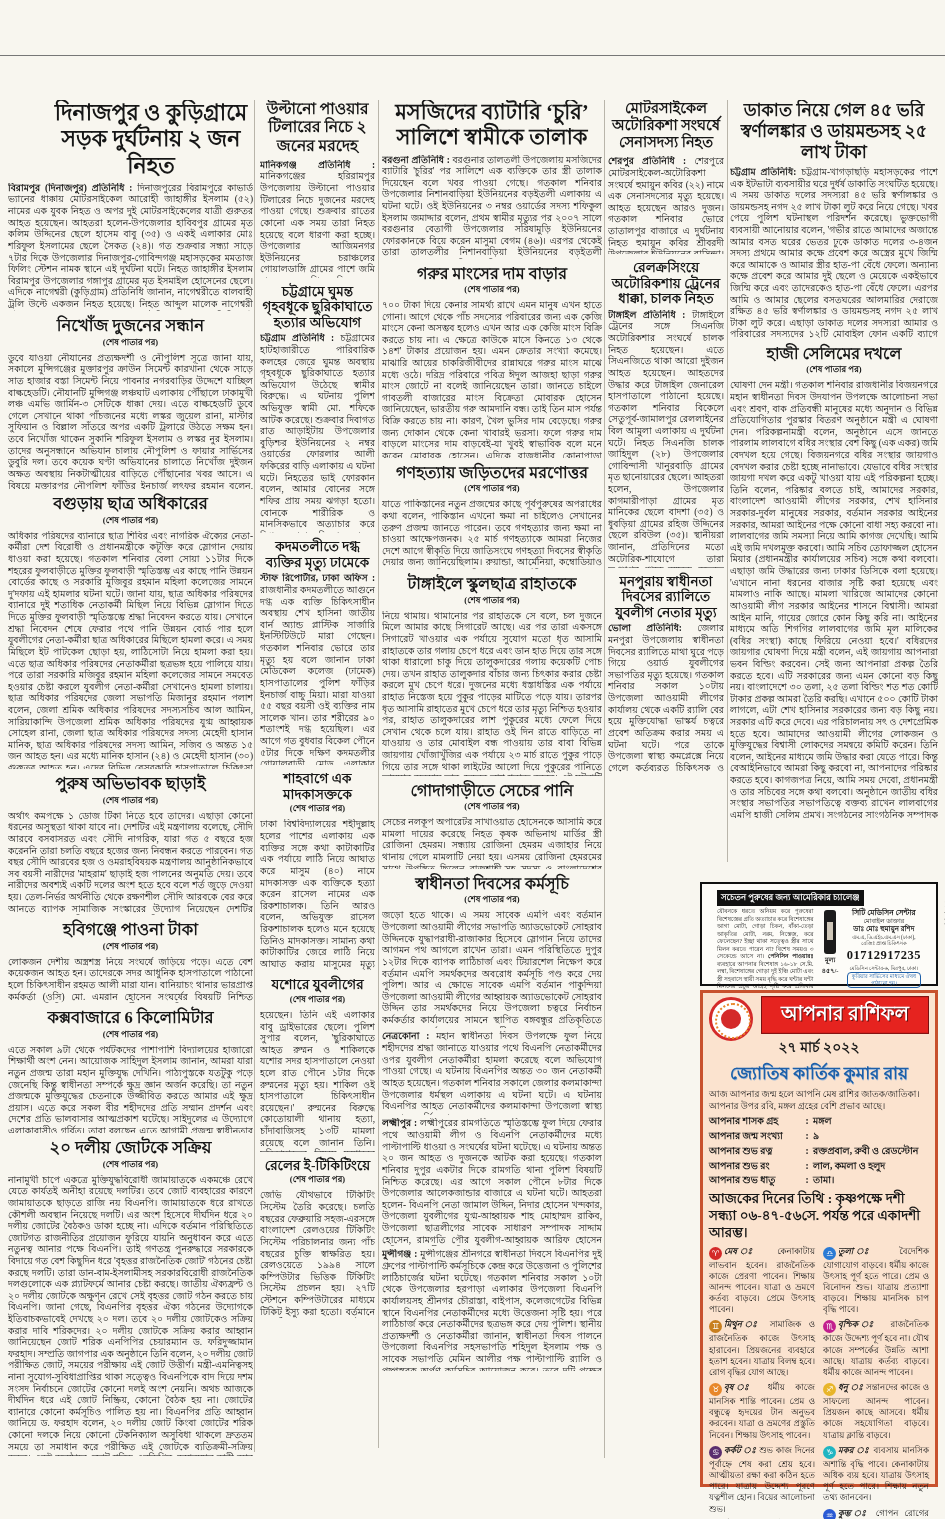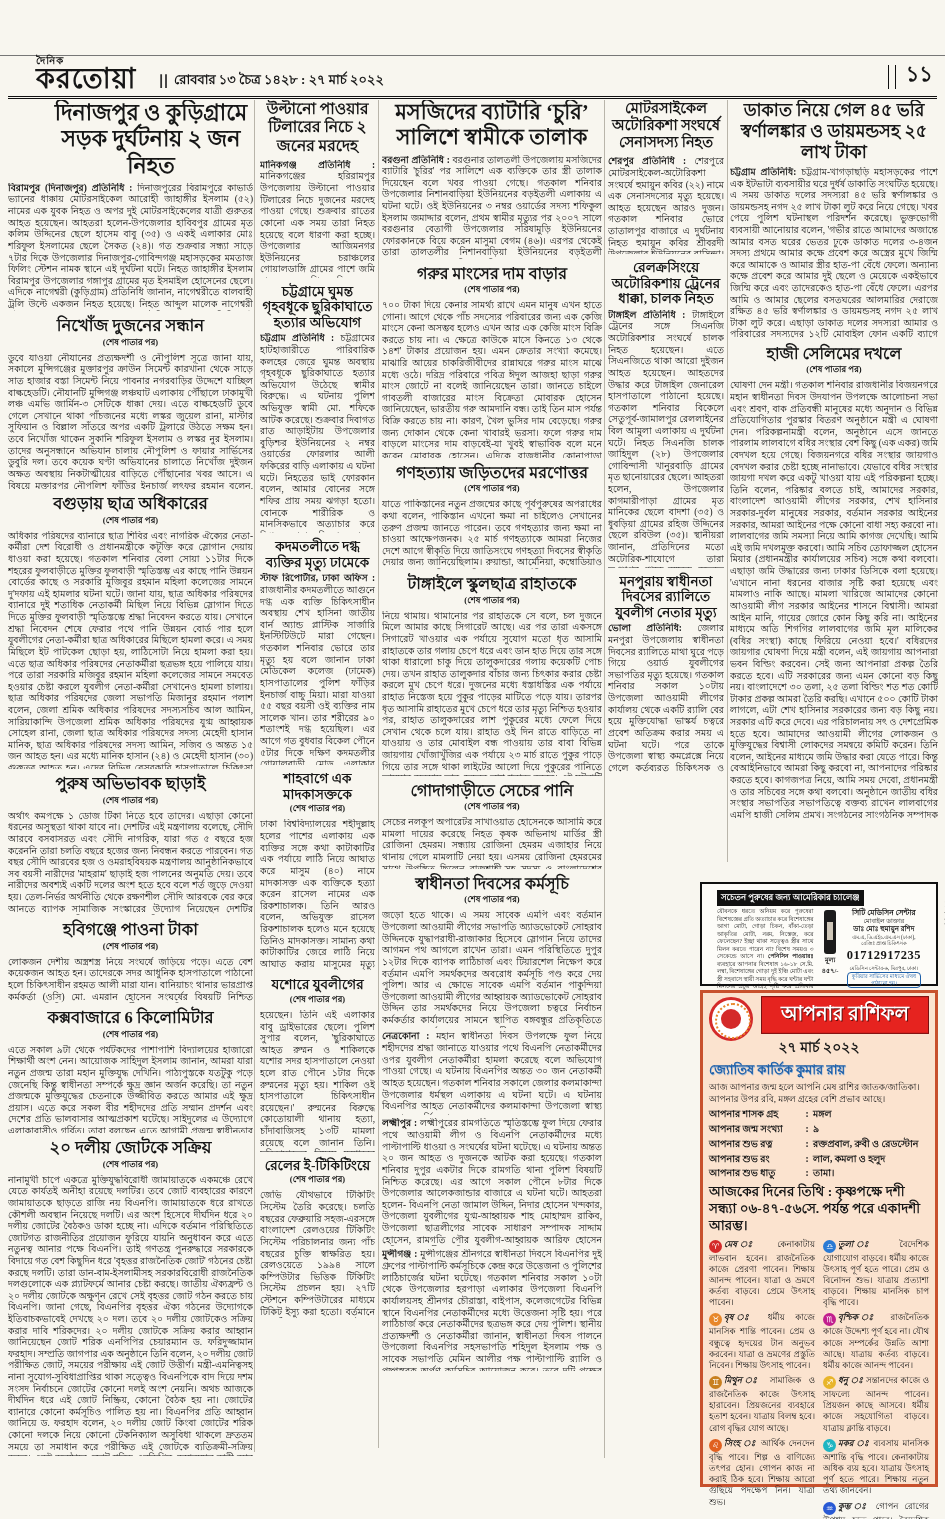--- a/index.html
+++ b/index.html
@@ -63,50 +63,38 @@
   .ad-footer{font-size:5.6px;font-weight:bold;border-top:1px solid #555;margin-top:1px;padding-top:1px;text-align:center;}
   .ad-side{position:absolute;left:941px;top:900px;font-size:7px;writing-mode:vertical-rl;color:#333;}
 
   
   .horo{position:absolute;left:700px;top:990px;width:238px;height:497px;box-sizing:border-box;background:#fbe3cf;border:3px solid #c8512d;padding:4px 6px;}
   .horo-logo{position:absolute;left:6px;top:4px;width:44px;height:44px;border-radius:50%;background:#fff;border:3px solid #d42a2a;box-sizing:border-box;}
   .horo-logo:before{content:"";position:absolute;left:9px;top:9px;width:20px;height:20px;border-radius:50%;background:#d42a2a;}
   .horo-logo:after{content:"";position:absolute;left:3px;top:3px;width:32px;height:32px;border-radius:50%;border:2px dotted #e8872a;}
   .horo-title{margin-left:52px;background:#e6231f;border:1px solid #7a1010;text-align:center;font-weight:900;font-size:19px;color:#fff;text-shadow:1px 1px 0 #5a0c0c;padding:1px 0;transform:scaleY(1.05);}
   .horo-date{text-align:center;font-weight:900;font-size:14px;margin-top:3px;}
-  .horo-astro{font-weight:900;font-size:13px;color:#1d5fa8;text-shadow:.5px .5px 0 #9db8d8;}
+  .horo-astro{text-align:center;font-weight:900;font-size:17px;color:#1d5fa8;text-shadow:.5px .5px 0 #9db8d8;}
   .horo-intro{font-size:9px;line-height:1.3;margin-top:1px;}
   .horo-attrs{margin-top:2px;}
   .h-row{display:flex;font-size:9.5px;line-height:1.55;font-weight:bold;}
   .h-label{width:92px;}
   .h-colon{width:12px;text-align:center;}
   .h-val{flex:1;}
   .horo-tithi{font-weight:900;font-size:13.5px;line-height:1.25;margin:3px 0 4px 0;}
   .signs{column-count:2;column-gap:8px;font-size:8.6px;line-height:1.3;}
   .sign{break-inside:avoid;margin-bottom:4px;text-align:justify;}
   .s-ico{display:inline-block;width:13px;height:13px;border-radius:50%;color:#fff;font-size:8px;line-height:13px;text-align:center;margin-right:2px;vertical-align:-2px;font-family:"DejaVu Sans",sans-serif;}
   .s-name{font-weight:900;font-style:italic;}
 </style>
 </head>
 <body>
 
 <div class="page">
 
-  <div class="header">
-    <div class="masthead">
-      <span class="mast-top">দৈনিক</span>
-      <span class="mast-main">করতোয়া</span>
-    </div>
-    <span class="mast-sep">॥</span>
-    <span class="date-line">রোববার ১৩ চৈত্র ১৪২৮ : ২৭ মার্চ ২০২২</span>
-    <div class="page-num-wrap">
-      <span class="pn-bars"></span>
-      <span class="page-num">১১</span>
-    </div>
-  </div>
 
   <div class="vline vl1"></div>
   <div class="vline vl2"></div>
   <div class="vline vl3"></div>
   <div class="vline vl4"></div>
 
   <div class="col col-a">
       <div class="hl s1">দিনাজপুর ও কুড়িগ্রামে সড়ক দুর্ঘটনায় ২ জন নিহত</div>
       <div class="para" style="height: 128px;"><b>বিরামপুর (দিনাজপুর) প্রতিনিধি : </b>দিনাজপুরের বিরামপুরে কাভার্ড ভ্যানের ধাক্কায় মোটরসাইকেল আরোহী জাহাঙ্গীর ইসলাম (৫২) নামের এক যুবক নিহত ও অপর দুই মোটরসাইকেলের যাত্রী গুরুতর আহত হয়েছেন। আহতরা হলেন-উপজেলার হাবিবপুর গ্রামের মৃত কলিম উদ্দিনের ছেলে হাসেম বাবু (৩৫) ও একই এলাকার মোঃ শরিফুল ইসলামের ছেলে সৈকত (২৪)। গত শুক্রবার সন্ধ্যা সাড়ে ৭টার দিকে উপজেলার দিনাজপুর-গোবিন্দগঞ্জ মহাসড়কের মমতাজ ফিলিং স্টেশন নামক স্থানে এই দুর্ঘটনা ঘটে। নিহত জাহাঙ্গীর ইসলাম বিরামপুর উপজেলার গঙ্গাপুর গ্রামের মৃত ইসমাইল হোসেনের ছেলে। এদিকে নাগেশ্বরী (কুড়িগ্রাম) প্রতিনিধি জানান, নাগেশ্বরীতে বালবাহী ট্রলি উল্টে একজন নিহত হয়েছে। নিহত আব্দুল মালেক নাগেশ্বরী পৌরসভার মালভাঙ্গা গ্রামের কছর উদ্দিনের ছেলে। তিনি ওই শ্যালোমেশিন চালিত ট্রলির হেলপার ছিলেন। গত শুক্রবার রাত আটটার দিকে উপজেলার ভুরুঙ্গামারী-মাদারগঞ্জ সড়কের কচাকাটা থানার টেকনিক্যাল মোড়ে এ দুর্ঘটনা ঘটে। কচাকাটা থানার ভারপ্রাপ্ত কর্মকর্তা (ওসি) জাহেদুল ইসলাম ঘটনার সত্যতা নিশ্চিত করেছেন।</div>
       <div class="subwrap">
@@ -276,22 +264,23 @@
         </div>
         <div class="h-row">
           <span class="h-label">আপনার শুভ ধাতু</span>
           <span class="h-colon">:</span>
           <span class="h-val">তামা।</span>
         </div>
       </div>
     <div class="horo-tithi">আজকের দিনের তিথি : কৃষ্ণপক্ষে দশী সন্ধ্যা ০৬-৪৭-৫৬সে. পর্যন্ত পরে একাদশী আরম্ভ।</div>
     <div class="signs">
         <div class="sign"><span class="s-ico" style="background: rgb(212, 42, 42);">♈</span><span class="s-name">মেষ ঃ </span>কেনাকাটায় লাভবান হবেন। রাজনৈতিক কাজে প্রেরণা পাবেন। শিক্ষায় আনন্দ পাবেন। যাত্রা ও ভ্রমণে কর্তব্য বাড়বে। প্রেমে উৎসাহ পাবেন।</div>
+        <div class="sign"><span class="s-ico" style="background: rgb(200, 127, 31);">♊</span><span class="s-name">মিথুন ঃ </span>সামাজিক ও রাজনৈতিক কাজে উৎসাহ হারাবেন। প্রিয়জনের ব্যবহারে হতাশ হবেন। যাত্রায় বিলম্ব হবে। রোগ বৃদ্ধির যোগ আছে।</div>
         <div class="sign"><span class="s-ico" style="background: rgb(232, 135, 42);">♉</span><span class="s-name">বৃষ ঃ </span>ধর্মীয় কাজে মানসিক শান্তি পাবেন। প্রেম ও বন্ধুত্বে হৃদয়ের টান অনুভব করবেন। যাত্রা ও ভ্রমণের প্রস্তুতি নিবেন। শিক্ষায় উৎসাহ পাবেন।</div>
-        <div class="sign"><span class="s-ico" style="background: rgb(200, 127, 31);">♊</span><span class="s-name">মিথুন ঃ </span>সামাজিক ও রাজনৈতিক কাজে উৎসাহ হারাবেন। প্রিয়জনের ব্যবহারে হতাশ হবেন। যাত্রায় বিলম্ব হবে। রোগ বৃদ্ধির যোগ আছে।</div>
+        <div class="sign"><span class="s-ico" style="background: rgb(90, 45, 110);">♋</span><span class="s-name">কর্কট ঃ </span>শুভ কাজ দিনের পূর্বাহ্নে শেষ করা শ্রেয় হবে। আত্মীয়তা রক্ষা করা কঠিন হতে পারে। যাত্রায় উদ্দেশ্য পূরণে যত্নশীল হোন। বিয়ের আলোচনা শুভ।</div>
         <div class="sign"><span class="s-ico" style="background: rgb(224, 96, 32);">♌</span><span class="s-name">সিংহ ঃ </span>আর্থিক দেনদেন বৃদ্ধি পাবে। শিল্প ও বাণিজ্যে তৎপর হোন। গোপন কাজ না করাই ঠিক হবে। শিক্ষায় আরো গুছিয়ে পদক্ষেপ নিন। যাত্রা শুভ।</div>
         <div class="sign"><span class="s-ico" style="background: rgb(42, 122, 212);">♎</span><span class="s-name">তুলা ঃ </span>বৈদেশিক যোগাযোগ বাড়বে। ধর্মীয় কাজে উৎসাহ পূর্ণ হতে পারে। প্রেম ও বিনোদন শুভ। যাত্রায় প্রত্যাশা বাড়বে। শিক্ষায় মানসিক চাপ বৃদ্ধি পাবে।</div>
         <div class="sign"><span class="s-ico" style="background: rgb(194, 31, 142);">♏</span><span class="s-name">বৃশ্চিক ঃ </span>রাজনৈতিক কাজে উদ্দেশ্য পূর্ণ হবে না। যৌথ কাজে সম্পর্কের উন্নতি আশা আছে। যাত্রায় কর্তব্য বাড়বে। ধর্মীয় কাজে আনন্দ পাবেন।</div>
         <div class="sign"><span class="s-ico" style="background: rgb(232, 181, 42);">♐</span><span class="s-name">ধনু ঃ </span>সন্তানদের কাজে ও সাফল্যে আনন্দ পাবেন। প্রিয়জন কাছে আসবে। ধর্মীয় কাজে সহযোগিতা বাড়বে। যাত্রায় ক্লান্তি বাড়বে।</div>
         <div class="sign"><span class="s-ico" style="background: rgb(31, 181, 194);">♑</span><span class="s-name">মকর ঃ </span>ব্যবসায় মানসিক অশান্তি বৃদ্ধি পাবে। কেনাকাটায় অধিক ব্যয় হবে। যাত্রায় উৎসাহ পূর্ণ হতে পারে। শিক্ষায় নতুন তথ্য জানবেন।</div>
         <div class="sign"><span class="s-ico" style="background: rgb(42, 90, 212);">♒</span><span class="s-name">কুম্ভ ঃ </span>গোপন রোগের উপশম হতে পারে। বৈদেশিক যোগাযোগ শুভ। পাওনা অর্থ প্রাপ্তিতে বিলম্ব হতে পারে। যাত্রা ও ভ্রমণের ক্ষেত্রে উৎসাহ পাবেন।</div>
       </div>
   </div>
 
 </div>

